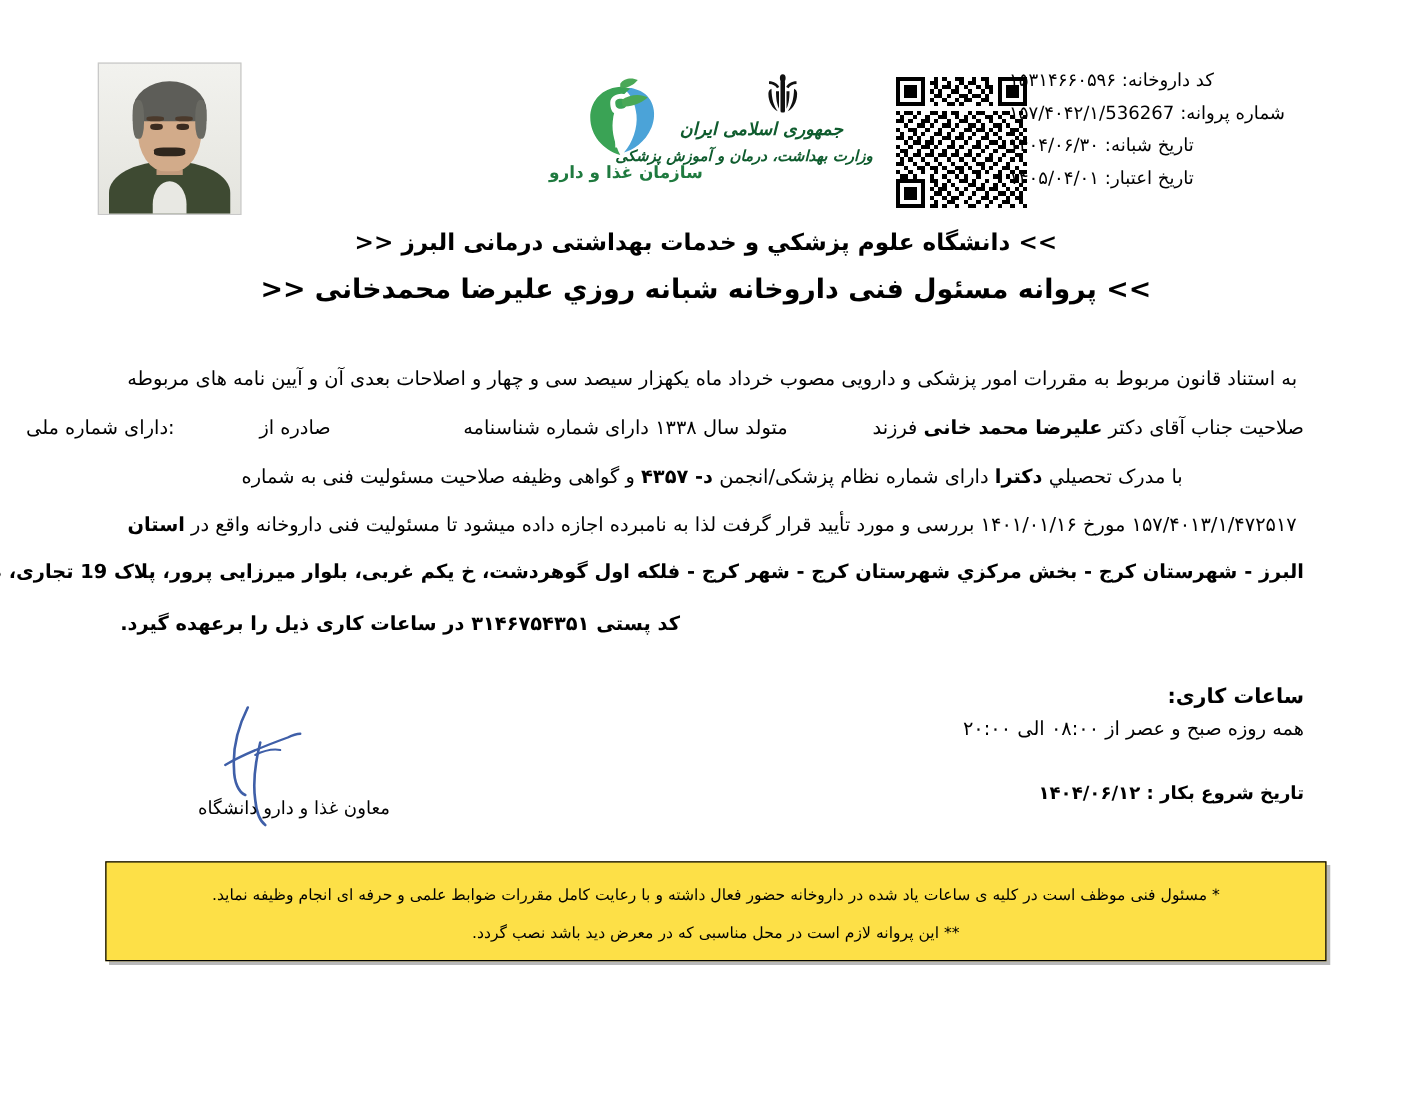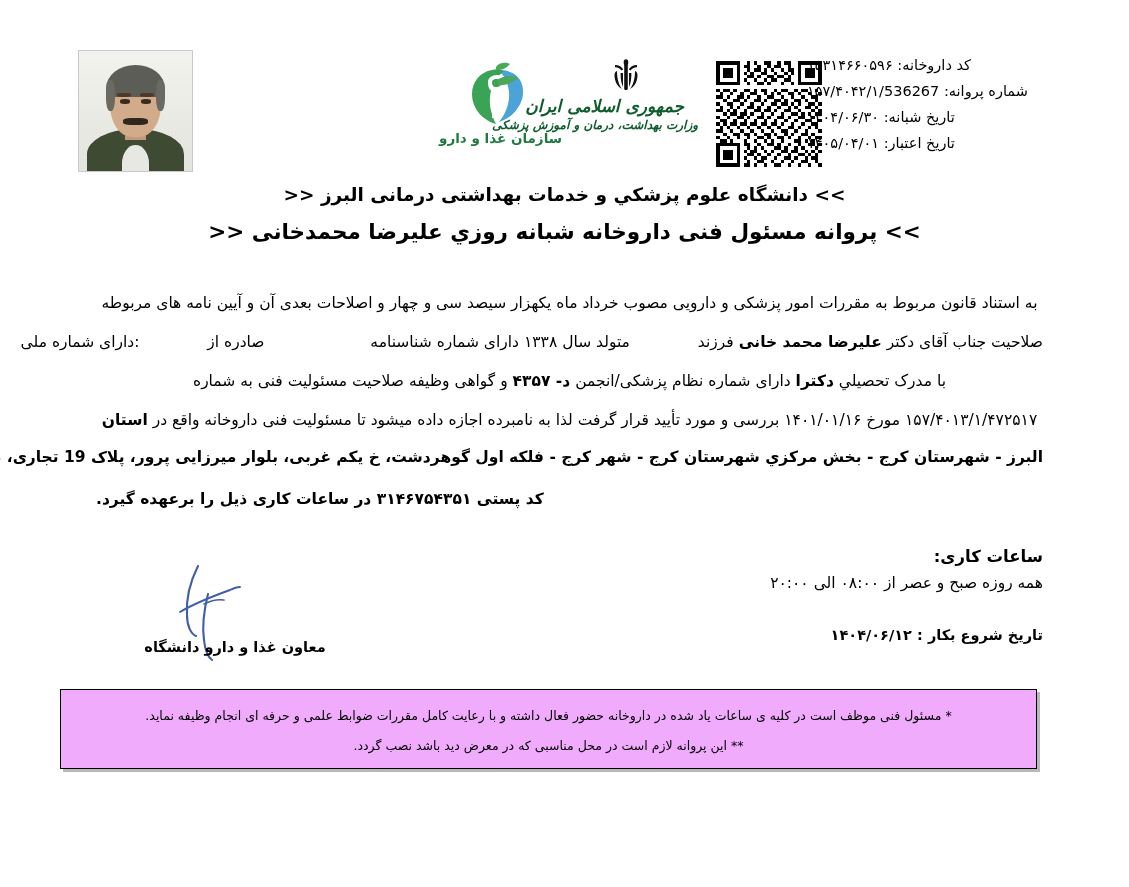--- a/index.html
+++ b/index.html
@@ -66,21 +66,21 @@
   }
   #ifda-logo { position:absolute; left:22px; top:4px; width:62px; height:70px; }
   #ifda-caption {
     position:absolute; left:0px; top:72px; width:118px;
     text-align:center; font-size:13.5px; font-weight:bold; color:#1f7a3f;
     white-space: nowrap;
   }
   #emblem { position:absolute; right:48px; top:0px; width:40px; height:40px; }
   #ministry-line1 {
     position:absolute; right:10px; top:38px; width:150px;
-    text-align:center; font-size:17px; color:#0f5c2e; font-weight:bold;
+    text-align:center; font-size:14px; color:#0f5c2e; font-weight:bold;
     font-style: italic; white-space: nowrap;
   }
   #ministry-line2 {
     position:absolute; right:-4px; top:60px; width:180px;
     text-align:center; font-size:12px; color:#0f5c2e; font-weight:bold;
     font-style: italic; white-space: nowrap;
   }
 
   #qr {
     position: absolute;
@@ -207,34 +207,34 @@
     font-size: 14.5px;
     font-weight: bold;
     direction: rtl;
   }
   #sig-role {
     position: absolute;
     left: 0; right: 0;
     top: 79px;
     text-align: center;
     font-size: 14.5px;
-    font-weight: bold;
+    font-weight: normal;
     direction: rtl;
   }
 
   
   #footer-box {
     position: absolute;
-    left: 60px;
+    left: 84px;
     top: 689px;
     width: 975px;
     height: 78px;
     border: 1px solid #000000;
     box-shadow: 3px 3px 0 #b9b9b9;
-    background: #f0abfc;
+    background: #fde047;
   }
   .fnote {
     font-size: 12.5px;
     text-align: center;
     direction: rtl;
     white-space: nowrap;
   }
   #fnote1 { position:absolute; left:0; right:0; top:18px; }
   #fnote2 { position:absolute; left:0; right:0; top:48px; }
 </style>

